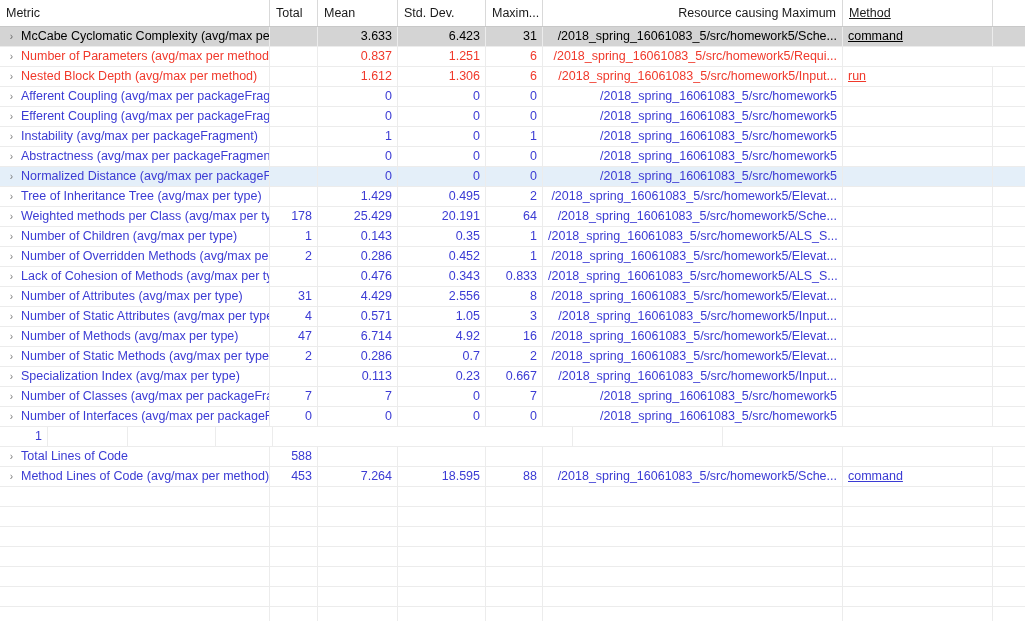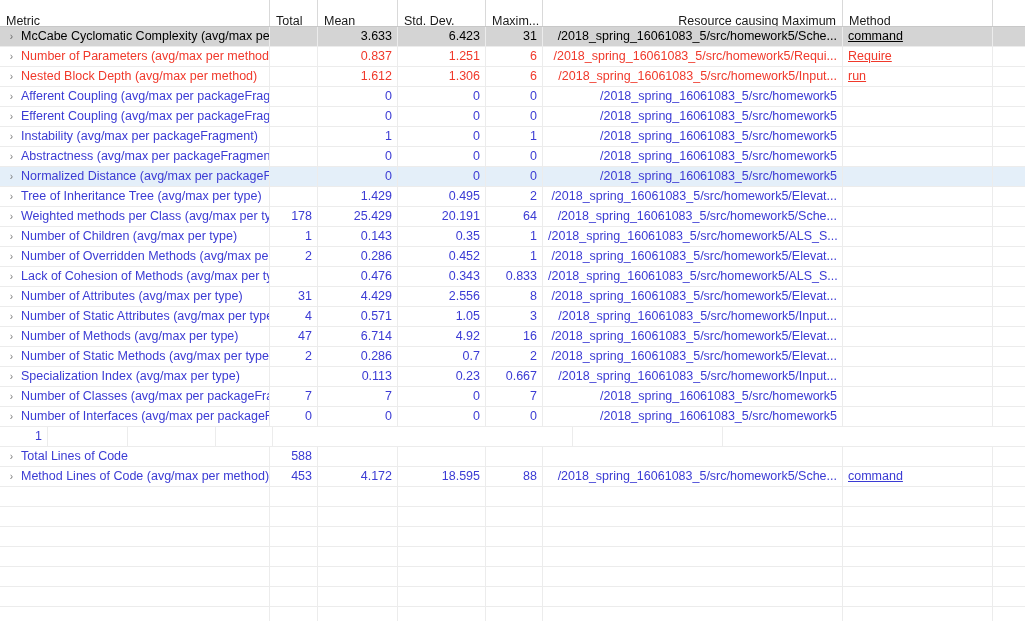--- a/index.html
+++ b/index.html
@@ -27,21 +27,21 @@
     display: flex;
     height: 27px;
     box-sizing: border-box;
     border-bottom: 1px solid #c8c8c8;
     background: #ffffff;
   }
   .th {
     box-sizing: border-box;
     height: 26px;
     line-height: 26px;
-    padding: 8px 6px;
+    padding: 0 6px;
     border-right: 1px solid #d9d9d9;
     font-size: 12.5px;
     color: #1a1a1a;
     white-space: nowrap;
     overflow: hidden;
     background: #ffffff;
   }
   .th.num { text-align: left; }
 
   
@@ -129,21 +129,20 @@
         <div class="td c-method v-black">command</div>
         <div class="td c-tail"></div>
       </div>
       <div class="tr">
         <div class="td c-metric v-red"><span class="arrow">›</span><span class="label-txt">Number of Parameters (avg/max per method)</span></div>
         <div class="td c-total num v-red"></div>
         <div class="td c-mean num v-red">0.837</div>
         <div class="td c-std num v-red">1.251</div>
         <div class="td c-max num v-red">6</div>
         <div class="td c-res v-red">/2018_spring_16061083_5/src/homework5/Requi...</div>
-        <div class="td c-method v-red">Require</div>
         <div class="td c-tail"></div>
       </div>
       <div class="tr">
         <div class="td c-metric v-red"><span class="arrow">›</span><span class="label-txt">Nested Block Depth (avg/max per method)</span></div>
         <div class="td c-total num v-red"></div>
         <div class="td c-mean num v-red">1.612</div>
         <div class="td c-std num v-red">1.306</div>
         <div class="td c-max num v-red">6</div>
         <div class="td c-res v-red">/2018_spring_16061083_5/src/homework5/Input...</div>
         <div class="td c-method v-red">run</div>
@@ -334,21 +333,21 @@
         <div class="td c-mean num v-blue"></div>
         <div class="td c-std num v-blue"></div>
         <div class="td c-max num v-blue"></div>
         <div class="td c-res v-blue"></div>
         <div class="td c-method v-blue"></div>
         <div class="td c-tail"></div>
       </div>
       <div class="tr">
         <div class="td c-metric v-blue"><span class="arrow">›</span><span class="label-txt">Method Lines of Code (avg/max per method)</span></div>
         <div class="td c-total num v-blue">453</div>
-        <div class="td c-mean num v-blue">4.172</div>
+        <div class="td c-mean num v-blue">7.264</div>
         <div class="td c-std num v-blue">18.595</div>
         <div class="td c-max num v-blue">88</div>
         <div class="td c-res v-blue">/2018_spring_16061083_5/src/homework5/Sche...</div>
         <div class="td c-method v-blue">command</div>
         <div class="td c-tail"></div>
       </div>
       <div class="tr empty">
         <div class="td c-metric"></div>
         <div class="td c-total"></div>
         <div class="td c-mean"></div>

